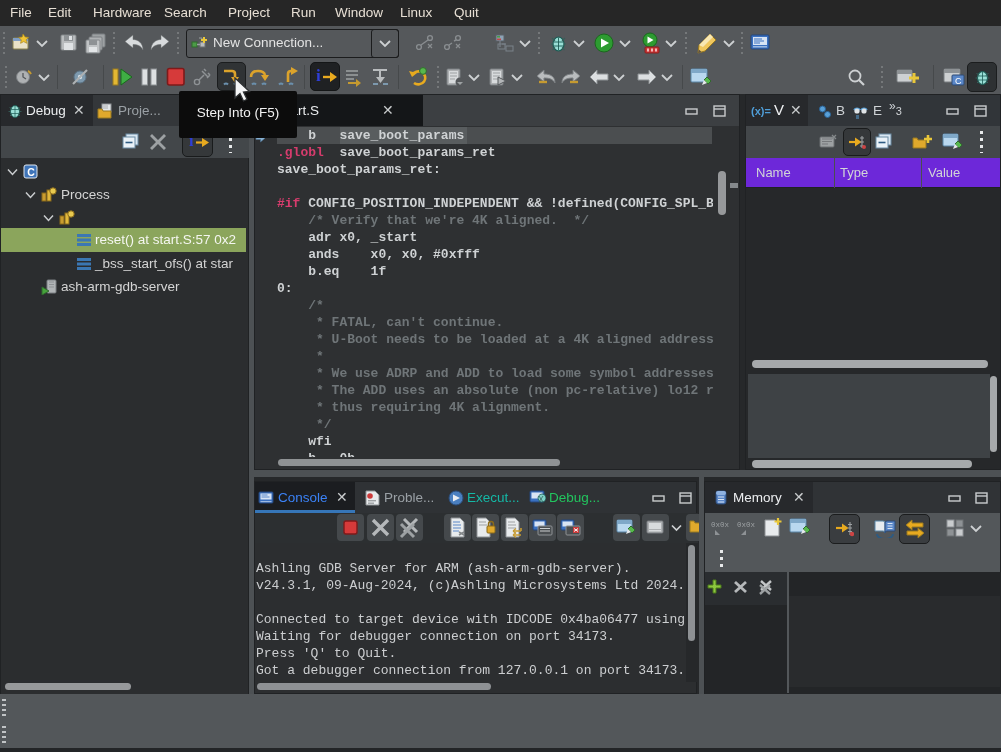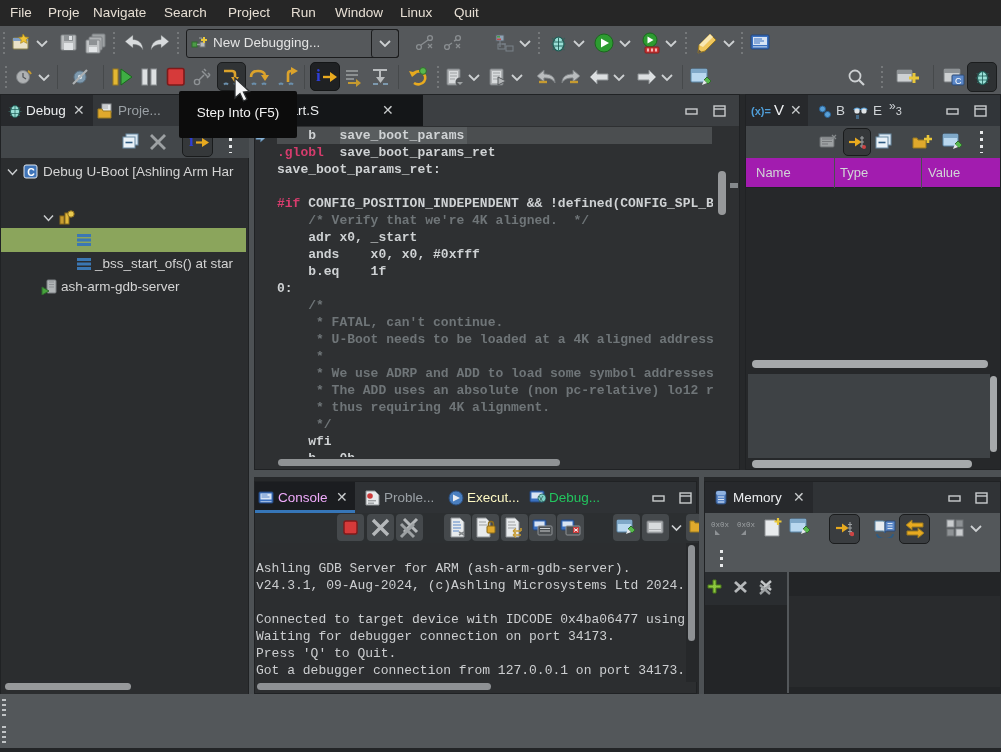--- a/index.html
+++ b/index.html
@@ -27,22 +27,22 @@
 
 .kw{color:#d63c6d;font-weight:bold}
 .cm{color:#6f7578}
 .cbtn{position:absolute;top:32px;width:27px;height:27px;background:#45494c;border-radius:4px}
 .cbtn svg{position:absolute;left:0;top:0}
 </style></head>
 <body>
 
 <div class="a" id="menubar">
 <span style="left:10px">File</span>
-    <span style="left:48px">Proje</span>
-    <span style="left:93px">Navigate</span>
+    <span style="left:48px">Edit</span>
+    <span style="left:93px">Hardware</span>
     <span style="left:164px">Search</span>
     <span style="left:228px">Project</span>
     <span style="left:291px">Run</span>
     <span style="left:335px">Window</span>
     <span style="left:400px">Linux</span>
     <span style="left:454px">Quit</span>
 </div>
 
 <div class="a" id="toolbar"></div>
 <div class="a" id="row1" style="left:0;top:26px;width:1001px;height:34px">
@@ -77,21 +77,21 @@
     </svg>
  <div class="a dotsep" style="left:177px;top:6px;height:22px"></div>
  <div class="a" style="left:186px;top:3px;width:213px;height:29px;border:1px solid #1b1c1d;border-radius:3px"></div>
  <svg class="a" style="left:191px;top:10px" width="18" height="16">
       <rect x="1" y="6" width="5" height="5" fill="#4c9b47" stroke="#2f6b2c"></rect>
       <rect x="9" y="6" width="5" height="5" fill="#b9bcbe" stroke="#6d7073"></rect>
       <path d="M6 8.5 H9" stroke="#9da1a3" stroke-width="1.5"></path>
       <path d="M11 5 V2 M11 2 H8" stroke="#9da1a3" stroke-width="1"></path>
       <path d="M13 1 v6 M10 4 h6" stroke="#e9c73a" stroke-width="2"></path>
     </svg>
- <div class="a" style="left:213px;top:9px;color:#e3e3e3;font-size:13.5px">New Debugging...</div>
+ <div class="a" style="left:213px;top:9px;color:#e3e3e3;font-size:13.5px">New Connection...</div>
  <div class="a" style="left:371px;top:3px;width:28px;height:29px;border:1px solid #1b1c1d;border-radius:3px"></div>
  <svg class="a" style="left:378px;top:13px" width="14" height="9">
       <path d="M2 2 L7 7 L12 2" stroke="#cdd0d2" stroke-width="1.8" fill="none"></path>
     </svg>
  <svg class="a" style="left:415px;top:8px" width="20" height="18">
       <circle cx="4" cy="13" r="2.4" fill="none" stroke="#898d90" stroke-width="1.4"></circle>
       <circle cx="15" cy="4" r="2.4" fill="none" stroke="#898d90" stroke-width="1.4"></circle>
       <path d="M6 11 L13 6" stroke="#898d90" stroke-width="1.4"></path>
       <path d="M13 10 l4 4 M17 10 l-4 4" stroke="#898d90" stroke-width="1.2"></path>
     </svg>
@@ -340,38 +340,49 @@
  <div class="a" style="left:228px;top:36px;width:3px;height:22px;background-image:repeating-linear-gradient(to bottom,#e8eaeb 0 3px,rgba(0,0,0,0) 3px 7px)"></div>
 
  <div class="trow" style="top:65px">
    <svg class="a" style="left:6px;top:8px" width="11" height="8">
         <path d="M1 1.5 L5.5 6.5 L10 1.5" stroke="#c9ccce" stroke-width="1.5" fill="none"></path>
       </svg>
    <svg class="a" style="left:22px;top:4px" width="15" height="15">
         <rect x="1" y="1" width="13" height="13" rx="2" fill="#3f74b8" stroke="#dfe5ec" stroke-width="1"></rect>
         <text x="4.2" y="11.5" font-size="10.5" font-weight="bold" fill="#fff" font-family="Liberation Sans">C</text>
       </svg>
-   <span style="position:absolute;left:42px">Debug U-Boot [Ashling Arm Har</span>
+ </div>
+ <div class="trow" style="top:88px">
+   <svg class="a" style="left:24px;top:8px" width="11" height="8">
+        <path d="M1 1.5 L5.5 6.5 L10 1.5" stroke="#c9ccce" stroke-width="1.5" fill="none"></path>
+      </svg>
+   <svg class="a" style="left:40px;top:4px" width="16" height="15">
+        <rect x="1" y="6" width="4" height="8" fill="#c99b2f" stroke="#8a6a1a"></rect>
+        <rect x="6" y="3" width="4" height="11" fill="#e0b73c" stroke="#8a6a1a"></rect>
+        <circle cx="12" cy="4" r="3.2" fill="#e8c94f" stroke="#8a6a1a"></circle>
+      </svg>
+   <span style="position:absolute;left:60px">Process</span>
  </div>
  <div class="trow" style="top:111px">
    <svg class="a" style="left:42px;top:8px" width="11" height="8">
         <path d="M1 1.5 L5.5 6.5 L10 1.5" stroke="#c9ccce" stroke-width="1.5" fill="none"></path>
       </svg>
    <svg class="a" style="left:58px;top:4px" width="16" height="15">
         <rect x="1" y="6" width="4" height="8" fill="#c99b2f" stroke="#8a6a1a"></rect>
         <rect x="6" y="3" width="4" height="11" fill="#e0b73c" stroke="#8a6a1a"></rect>
         <circle cx="12" cy="4" r="3.2" fill="#e8c94f" stroke="#8a6a1a"></circle>
       </svg>
  </div>
  <div class="trow" style="top:133px;height:24px;background:#8ba55c;color:#f4f6f0">
    <svg class="a" style="left:76px;top:6px" width="14" height="12">
         <rect x="0" y="0" width="14" height="3" fill="#3b77b3"></rect>
         <rect x="0" y="4.5" width="14" height="3" fill="#3b77b3"></rect>
         <rect x="0" y="9" width="14" height="3" fill="#3b77b3"></rect>
       </svg>
+   <span style="position:absolute;left:94px">reset() at start.S:57 0x2</span>
  </div>
  <div class="trow" style="top:157px">
    <svg class="a" style="left:76px;top:6px" width="14" height="12">
         <rect x="0" y="0" width="14" height="3" fill="#3b77b3"></rect>
         <rect x="0" y="4.5" width="14" height="3" fill="#3b77b3"></rect>
         <rect x="0" y="9" width="14" height="3" fill="#3b77b3"></rect>
       </svg>
    <span style="position:absolute;left:94px">_bss_start_ofs() at star</span>
  </div>
  <div class="trow" style="top:180px">
@@ -483,21 +494,21 @@
       <path d="M16 3 v8 M12 7 h8" stroke="#e9c73a" stroke-width="2.6"></path>
     </svg>
  <svg class="a" style="left:196px;top:38px" width="21" height="18">
       <rect x="1" y="1" width="15" height="12" rx="1" fill="#b9d8ef" stroke="#5a87a8"></rect>
       <rect x="1" y="1" width="15" height="4" fill="#7fa8c8"></rect>
       <path d="M16 8 l4 4 -3 3 -4-4z" fill="#57b84d" stroke="#2f6b2c"></path>
       <path d="M13 11 l-2 5 5-2z" fill="#e6e9eb"></path>
     </svg>
  <div class="a" style="left:234px;top:36px;width:3px;height:22px;background-image:repeating-linear-gradient(to bottom,#e8eaeb 0 3px,rgba(0,0,0,0) 3px 7px)"></div>
 
- <div class="a" style="left:0;top:63px;width:254px;height:30px;background:#a21caf;border-bottom:1px solid #202224;color:#d2d5d7">
+ <div class="a" style="left:0;top:63px;width:254px;height:30px;background:#6d28d9;border-bottom:1px solid #202224;color:#d2d5d7">
    <span style="position:absolute;left:10px;top:7px">Name</span>
    <span style="position:absolute;left:94px;top:7px">Type</span>
    <span style="position:absolute;left:182px;top:7px">Value</span>
    <div style="position:absolute;left:88px;top:0;width:1px;height:30px;background:#4a4e51"></div>
    <div style="position:absolute;left:175px;top:0;width:1px;height:30px;background:#4a4e51"></div>
  </div>
  <div class="scrollthumb" style="left:6px;top:265px;width:236px;height:8px;background:#a6a9ab"></div>
  <div class="a" style="left:2px;top:279px;width:242px;height:84px;background:#3e4245"></div>
  <div class="scrollthumb" style="left:244px;top:281px;width:7px;height:76px;background:#a6a9ab"></div>
  <div class="scrollthumb" style="left:6px;top:365px;width:220px;height:8px;background:#a6a9ab"></div>
@@ -505,34 +516,34 @@
 
 <div class="a panel" id="console" style="left:254px;top:481px;width:443px;height:213px;background:#2c2e30">
  <div class="tabbar" style="background:#2f3235"></div>
  <div class="tab-active" style="left:0;width:100px;background:#1b1d20;border-bottom:3px solid #3676b8"></div>
  <svg class="a" style="left:3px;top:9px;z-index:2" width="16" height="14">
       <rect x="1" y="1" width="14" height="11" rx="1" fill="#3a70c0" stroke="#24477c"></rect>
       <rect x="2.5" y="2.5" width="11" height="6" fill="#d8e4f4"></rect>
       <path d="M3.5 4 h6 M3.5 6 h8" stroke="#3a70c0" stroke-width=".8"></path>
       <rect x="2.5" y="10" width="11" height="1.2" fill="#9db9e0"></rect>
     </svg>
- <div class="a tab-label" style="left:23px;top:8px;color:#f0abfc;z-index:2">Console</div>
+ <div class="a tab-label" style="left:23px;top:8px;color:#3b82f6;z-index:2">Console</div>
  <div class="a tabx" style="left:81px;top:7px;z-index:2">✕</div>
  <svg class="a" style="left:110px;top:8px" width="15" height="16">
       <path d="M1 1 h9 l4 4 v10 h-13z" fill="#e8ebed" stroke="#8e9295"></path>
       <circle cx="5" cy="6" r="2.8" fill="#cc3b3b"></circle>
       <rect x="3" y="10" width="8" height="1.4" fill="#9da1a3"></rect>
       <rect x="3" y="12.5" width="6" height="1.4" fill="#9da1a3"></rect>
     </svg>
  <div class="a tab-label" style="left:129px;top:8px;color:#9aa0a5">Proble...</div>
  <svg class="a" style="left:193px;top:8px" width="16" height="16">
       <circle cx="8" cy="8" r="7" fill="#4a7fc0" stroke="#2a4d7c"></circle>
       <path d="M5 4.5 L12 8 L5 11.5z" fill="#e8ecf2"></path>
     </svg>
- <div class="a tab-label" style="left:212px;top:8px;color:#fef9c3">Execut...</div>
+ <div class="a tab-label" style="left:212px;top:8px;color:#14b8a6">Execut...</div>
  <svg class="a" style="left:274px;top:8px" width="17" height="15">
       <rect x="1" y="1" width="14" height="11" rx="1" fill="#3a70c0" stroke="#24477c"></rect>
       <rect x="2.5" y="2.5" width="11" height="6" fill="#d8e4f4"></rect>
       <path d="M9 8 a4 4 0 1 1 0 .1" fill="#7ed0c6" stroke="#1d5c55" stroke-width=".8"></path>
       <path d="M10 6 l4 6 M14 6 l-4 6" stroke="#375f5a" stroke-width=".8"></path>
     </svg>
  <div class="a tab-label" style="left:294px;top:8px;color:#22c55e">Debug...</div>
  <svg class="a" style="left:397px;top:13px" width="13" height="7">
       <rect x="1" y="1" width="11" height="5" fill="none" stroke="#c9ccce" stroke-width="1.4"></rect>
     </svg>

